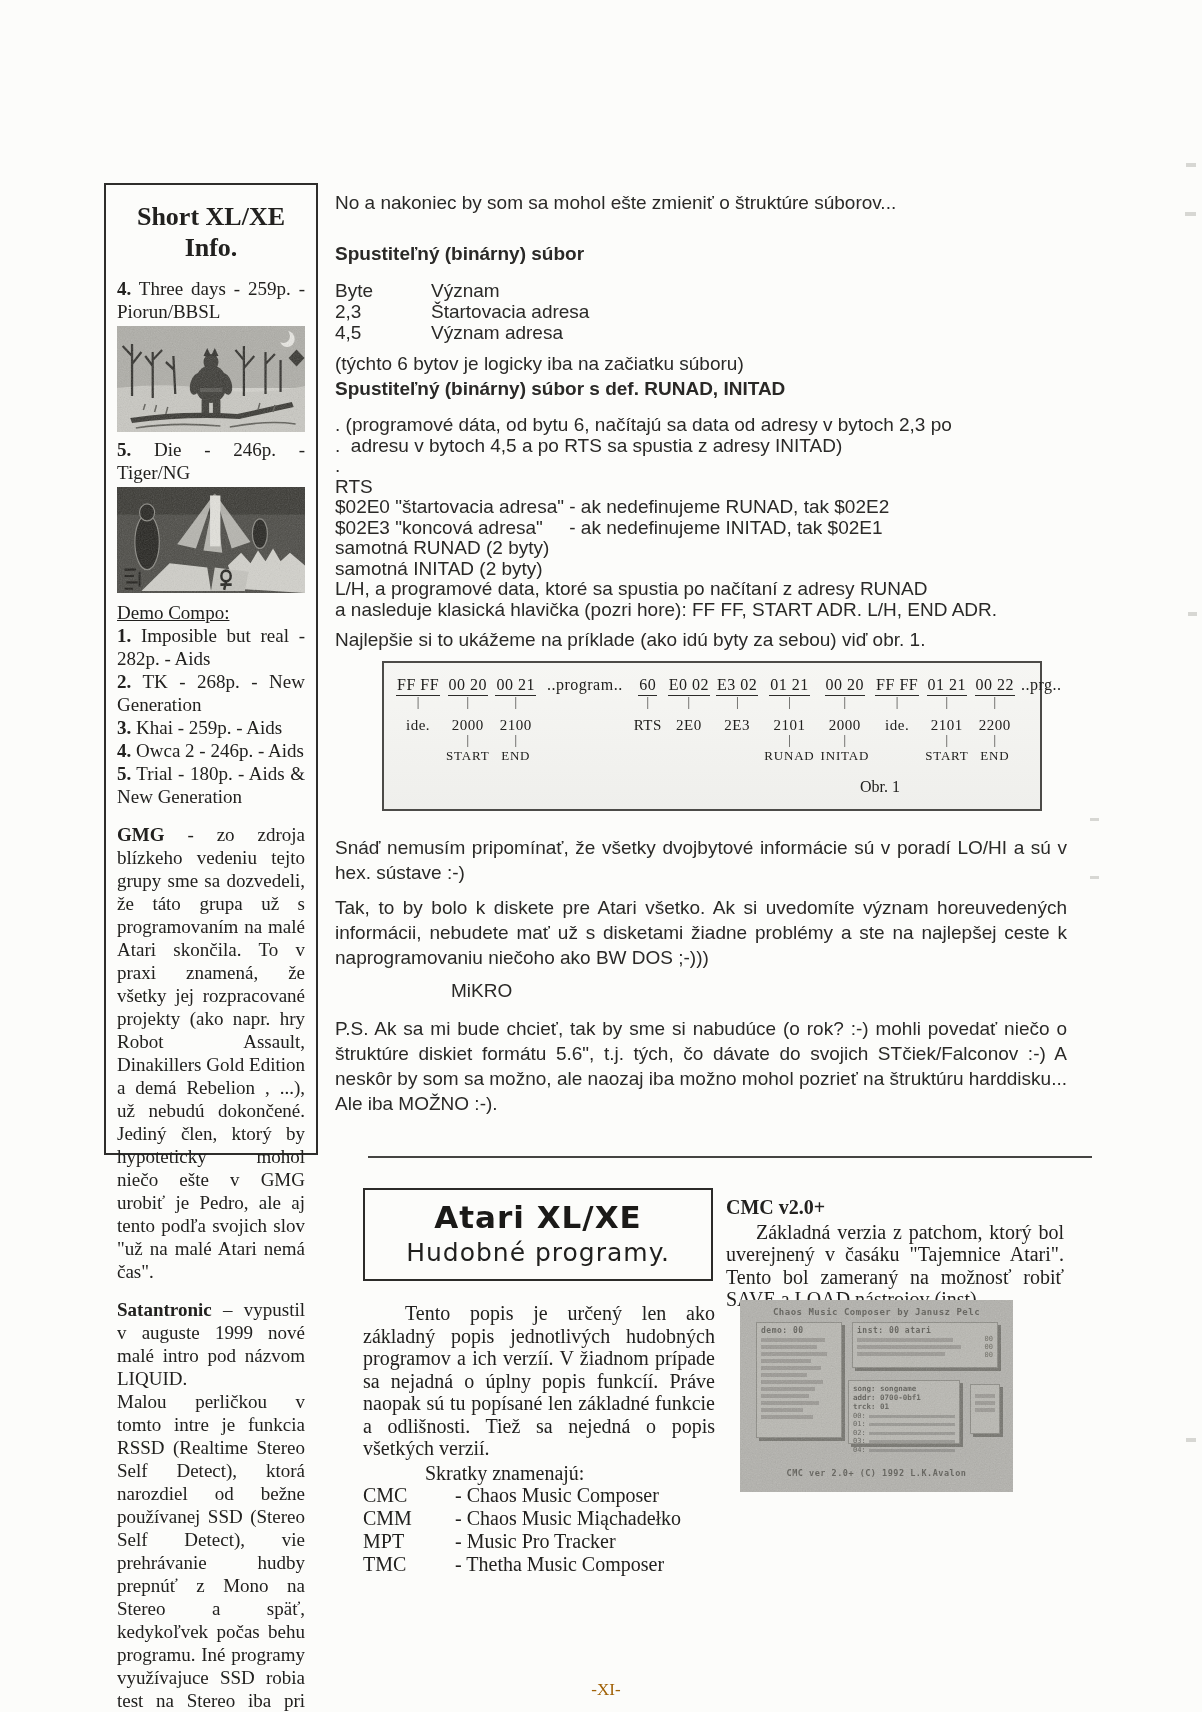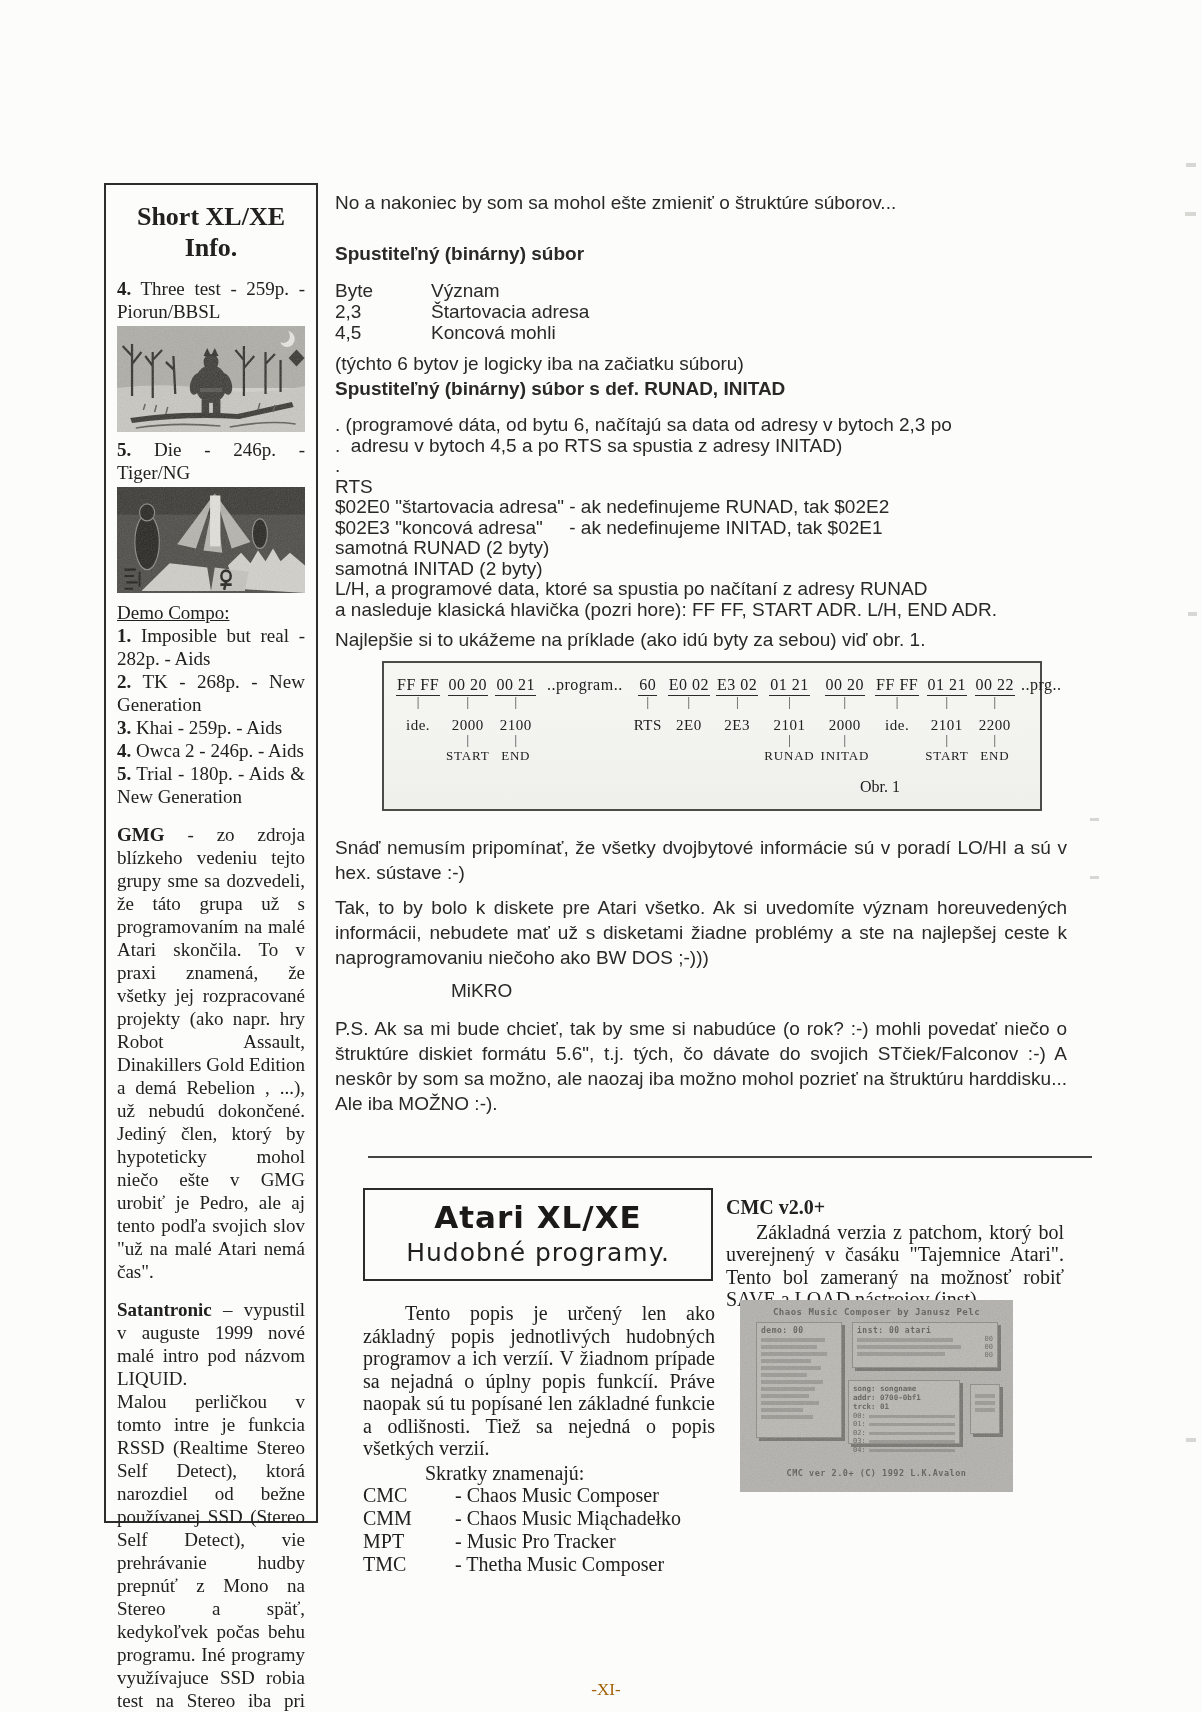--- a/index.html
+++ b/index.html
@@ -2,21 +2,21 @@
 <html><head>
 <meta charset="utf-8">
 <style>
   html,body{margin:0;padding:0;background:#e8e8e6;}
   .page{
     position:relative; width:1202px; height:1712px; margin:0 auto;
     background:#fcfcfa; color:#1e1e1e; overflow:hidden;
   }
   
   .sidebar{
-    position:absolute; left:104px; top:183px; width:214px; height:1340px;
+    position:absolute; left:104px; top:183px; width:214px; height:972px;
     border:2px solid #2e2d2b; box-sizing:border-box; padding:8px 11px;
     font-family:"Liberation Serif", serif; font-size:19px; line-height:23px; color:#22211f;
   }
   .sb-title{ text-align:center; font-weight:bold; font-size:26px; line-height:31px; margin:8px 0 14px; }
   .sb-item{ text-align:justify; margin:2px 0 3px; }
   .sb-item b{ font-weight:bold; }
   .sb-img{ position:relative; width:100%; height:106px; margin:3px 0 6px; overflow:hidden; background:#bdbcb7; }
   .sb-img svg{ display:block; width:100%; height:100%; }
   .sb-compo-title{ text-decoration:underline; margin-top:8px; }
   .compo-item{ text-align:justify; }
@@ -117,21 +117,21 @@
 <body>
 
 <div class="page">
 
   <div class="sidebar">
     <div class="sb-title">
       <div>Short XL/XE</div>
       <div>Info.</div>
     </div>
 
-    <div class="sb-item"><b>4.</b><span> Three test - 259p. - Piorun/BBSL</span></div>
+    <div class="sb-item"><b>4.</b><span> Three days - 259p. - Piorun/BBSL</span></div>
 
     <div class="sb-img">
       <svg viewBox="0 0 200 106" preserveAspectRatio="none">
         <rect x="0" y="0" width="200" height="70" fill="#aeada7"></rect>
         <rect x="0" y="62" width="200" height="44" fill="#d3d2cc"></rect>
         <path d="M0,62 Q50,56 100,63 T200,60 L200,106 L0,106 Z" fill="#c9c8c2"></path>
         <circle cx="181" cy="13" r="8" fill="#e9e8e3"></circle>
           <circle cx="177" cy="10" r="7" fill="#aeada7"></circle>
         <g stroke="#2e2d29" stroke-width="2.4" fill="none">
           <path d="M16,70 L16,18 M16,30 L6,20 M16,38 L26,26"></path>
@@ -241,21 +241,21 @@
         <div class="tbl-row">
           <div class="c1">Byte</div>
           <div class="c2">Význam</div>
         </div>
         <div class="tbl-row">
           <div class="c1">2,3</div>
           <div class="c2">Štartovacia adresa</div>
         </div>
         <div class="tbl-row">
           <div class="c1">4,5</div>
-          <div class="c2">Koncová mohli</div>
+          <div class="c2">Význam adresa</div>
         </div>
       </div>
 
     <div class="m-note">(týchto 6 bytov je logicky iba na začiatku súboru)</div>
 
     <div class="m-h m-h2">Spustiteľný (binárny) súbor s def. RUNAD, INITAD</div>
 
     <div class="runad">
         <div>. (programové dáta, od bytu 6, načítajú sa data od adresy v bytoch 2,3 po</div>
         <div>.  adresu v bytoch 4,5 a po RTS sa spustia z adresy INITAD)</div>

